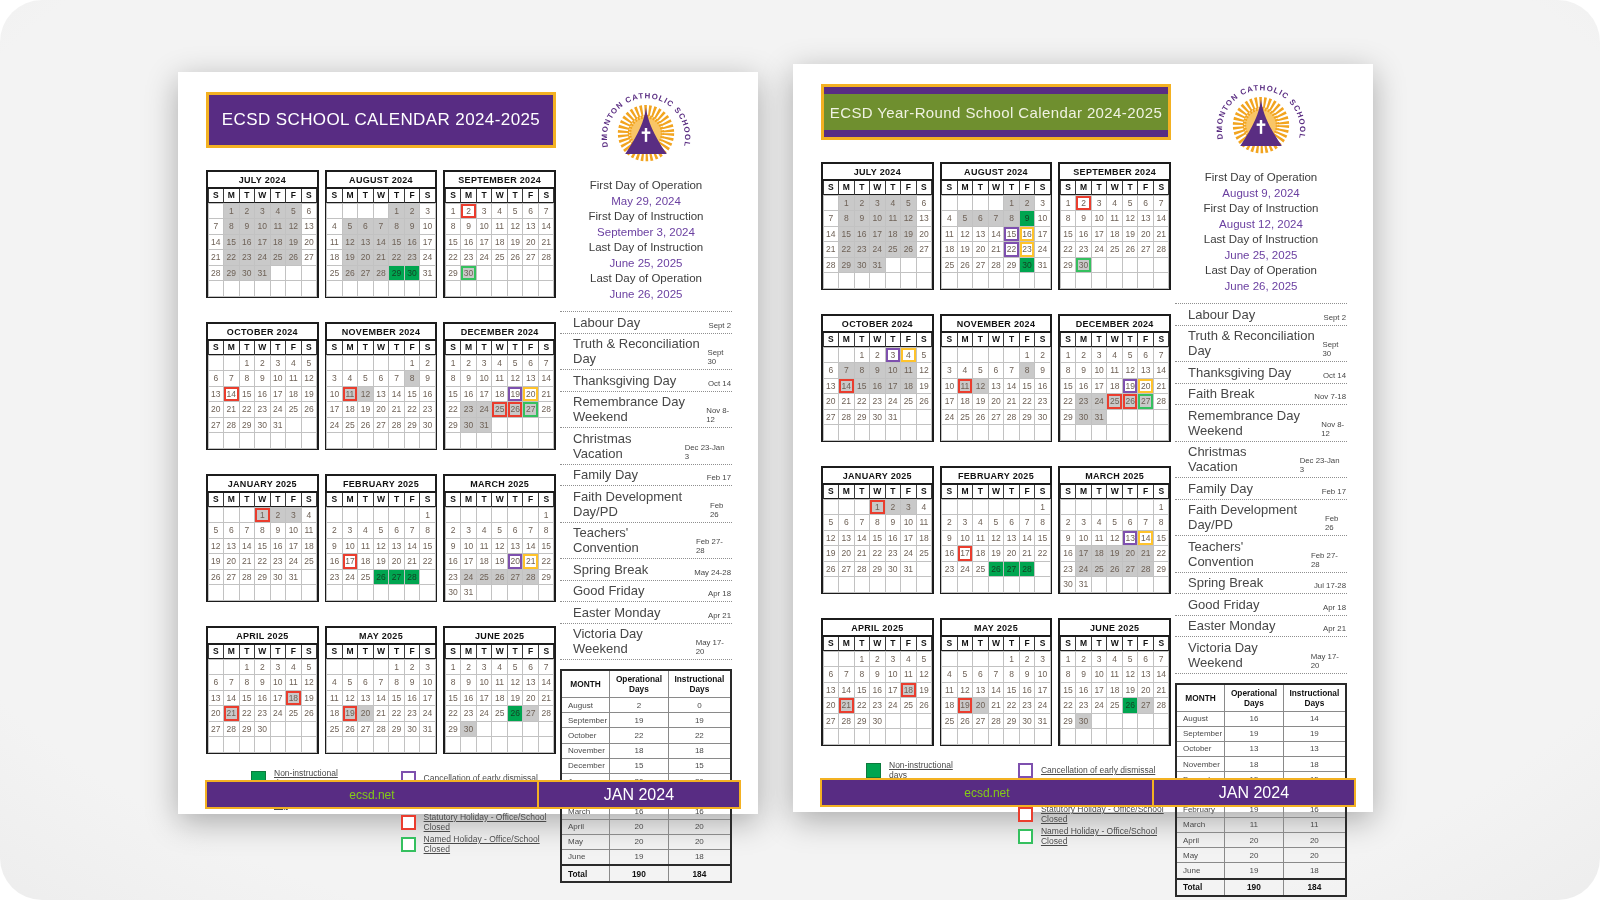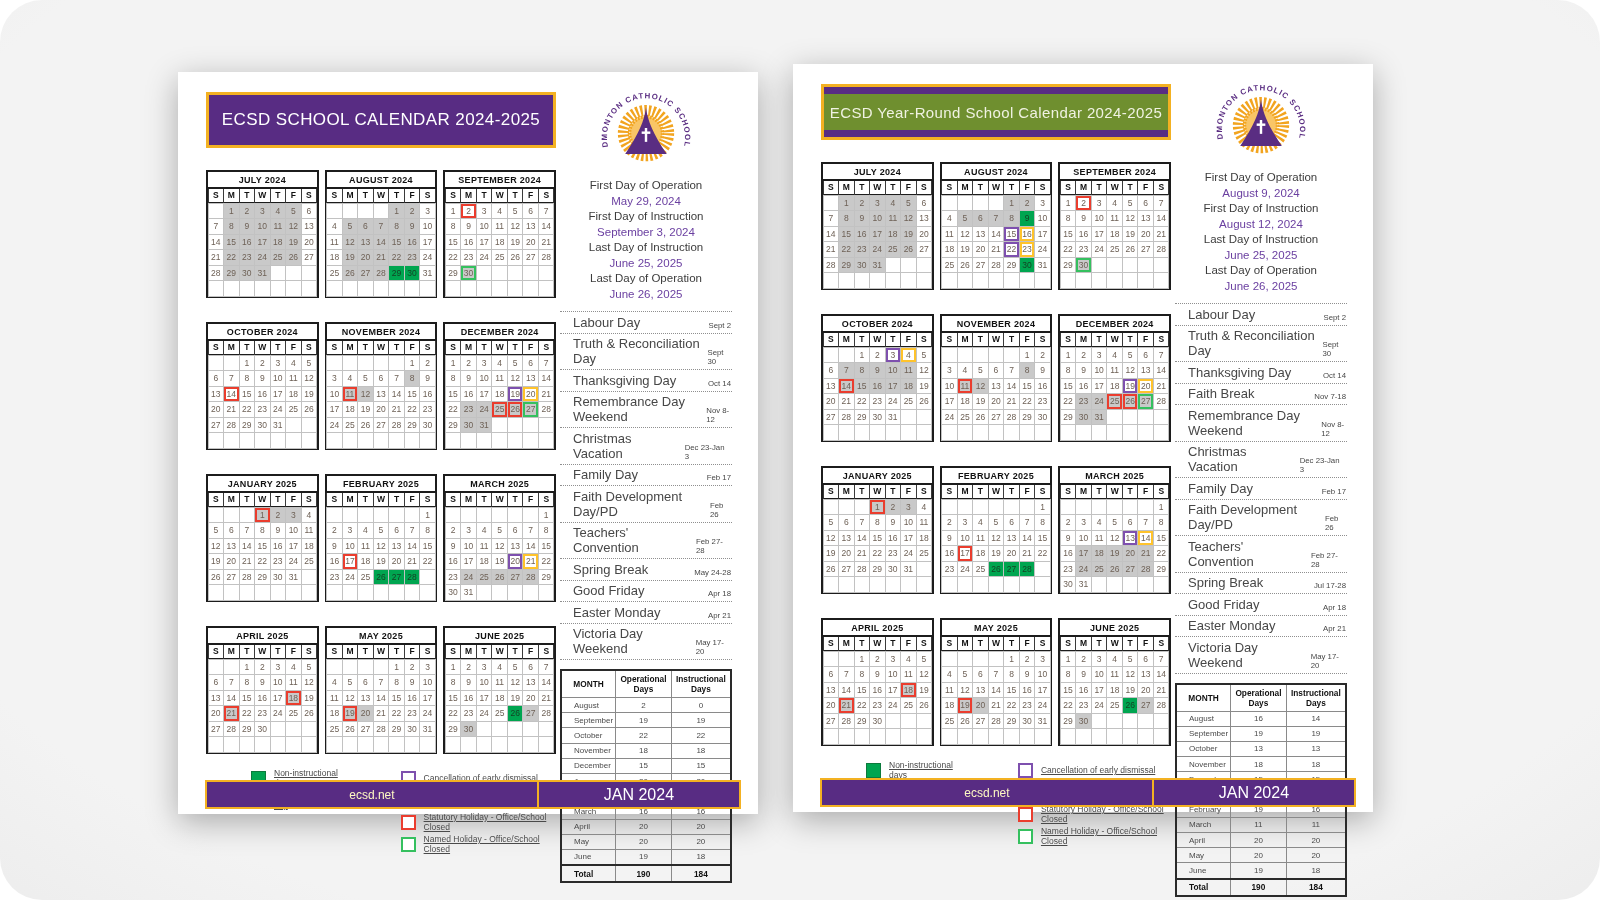--- a/index.html
+++ b/index.html
@@ -62,27 +62,27 @@
   .holidays{margin-top:9px;}
   .holiday-row{display:flex;justify-content:space-between;align-items:flex-end;
     border-bottom:1.5px dotted #8f8f8f;padding:2.5px 1px 3px 1px;}
   .holiday-row:first-child{border-top:1.5px dotted #8f8f8f;}
   .h-name{font-size:13px;color:#474747;padding-left:12px;}
   .h-date{font-size:7.8px;color:#474747;}
 
   table.dtable{width:100%;border-collapse:collapse;border:2px solid #2a2a2a;margin-top:9px;}
   .dtable th{border:1px solid #8a8a8a;font-size:8.3px;color:#111;font-weight:700;padding:3px 1px;text-align:center;}
   .dtable td{border:1px solid #8a8a8a;font-size:8px;color:#4a4a4a;padding:2.6px 2px;text-align:center;}
-  .dtable td:first-child{text-align:left;padding-left:12px;}
+  .dtable td:first-child{text-align:left;padding-left:6px;}
   .dtable tr.total-row td{font-weight:700;color:#111;border-top:2px solid #2a2a2a;font-size:8.3px;}
 
   
   .footer{position:absolute;left:27px;right:17px;bottom:5px;height:25px;border:2px solid var(--gold);
     background:var(--gold);display:flex;gap:2px;}
-  .footer .f-left{flex:0 0 62%;background:var(--purple);color:#fef9c3;display:flex;align-items:center;justify-content:center;font-size:12px;}
+  .footer .f-left{flex:0 0 62%;background:var(--purple);color:#84cc16;display:flex;align-items:center;justify-content:center;font-size:12px;}
   .footer .f-right{flex:1;background:var(--purple);color:#fff;display:flex;align-items:center;justify-content:center;font-size:16px;}
 </style>
 </head>
 <body>
 
 <div class="canvas">
 
   <div class="page" id="page-0">
     <div class="col-left">
       <div class="banner">

